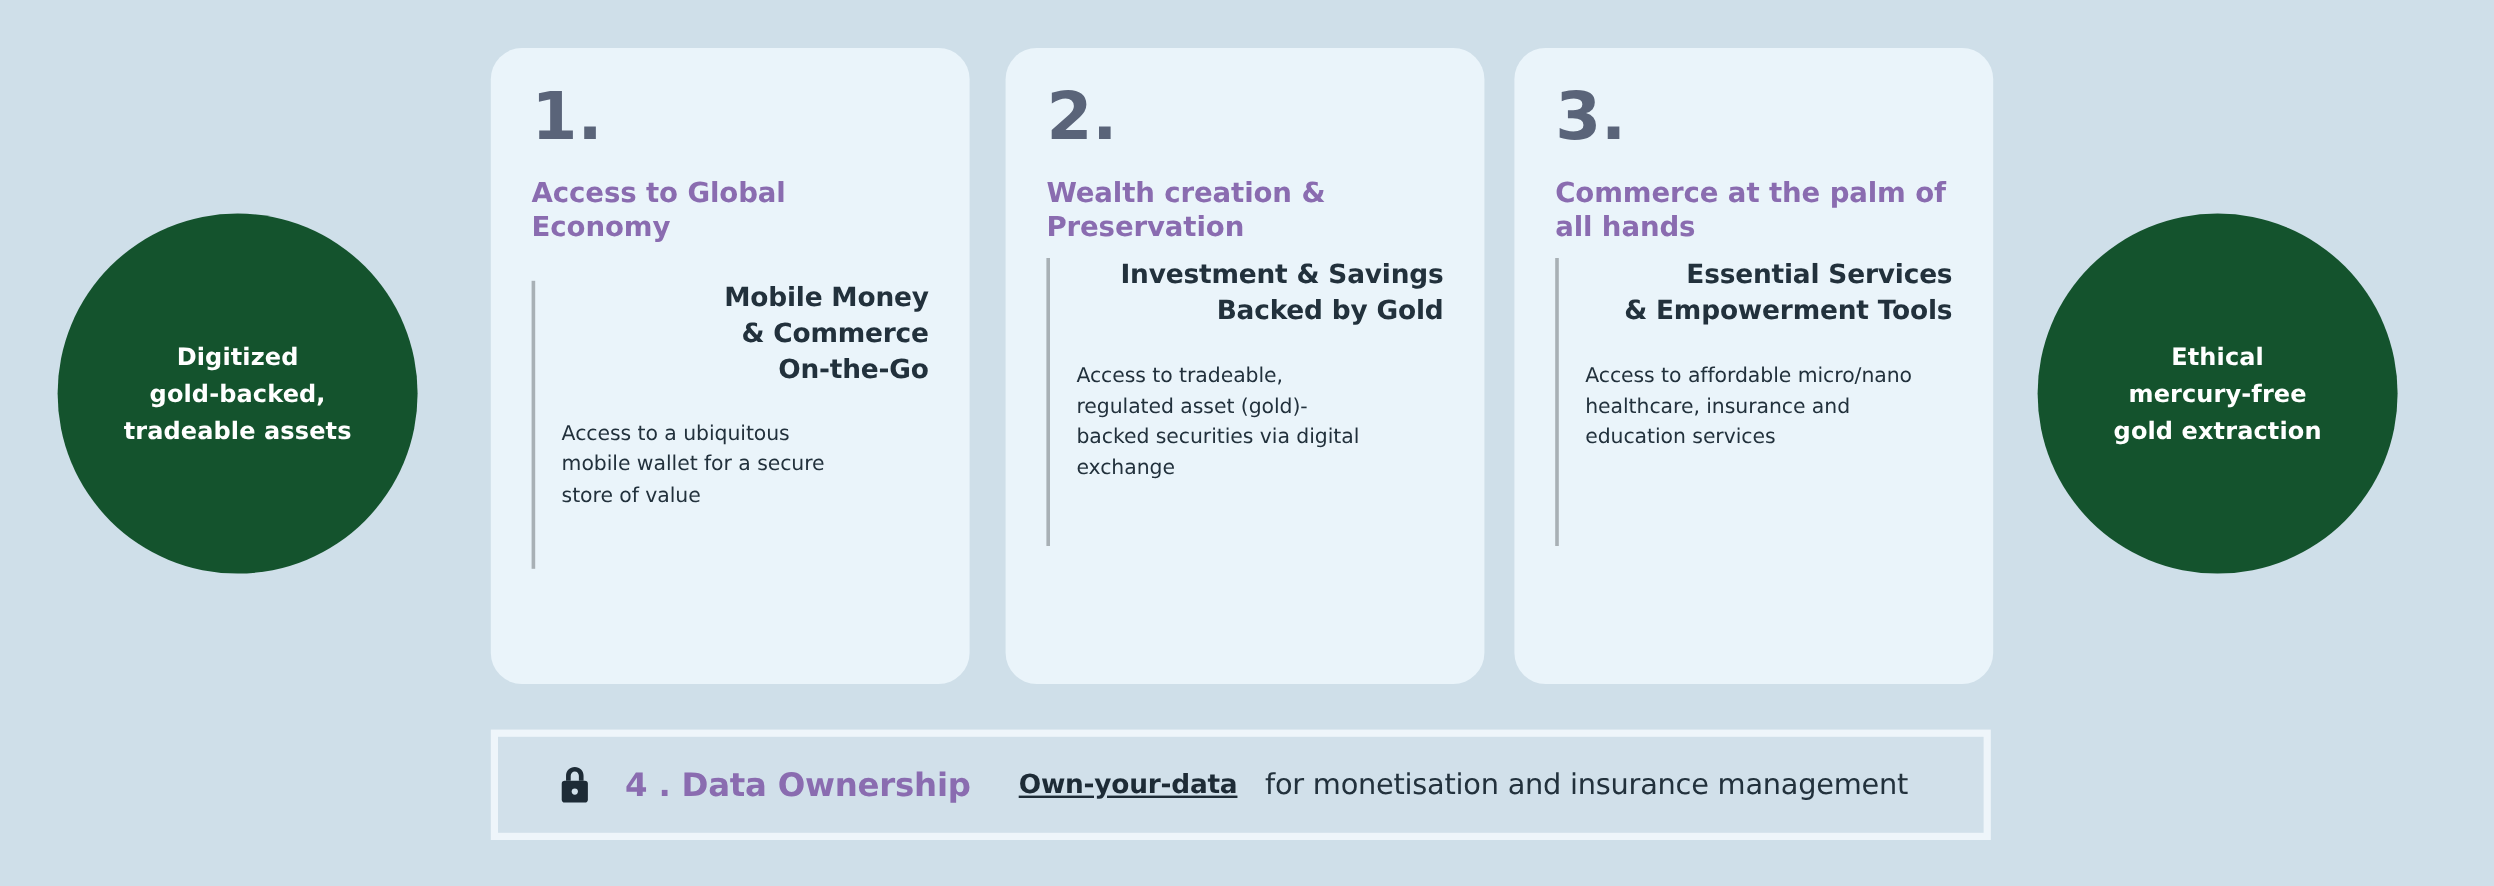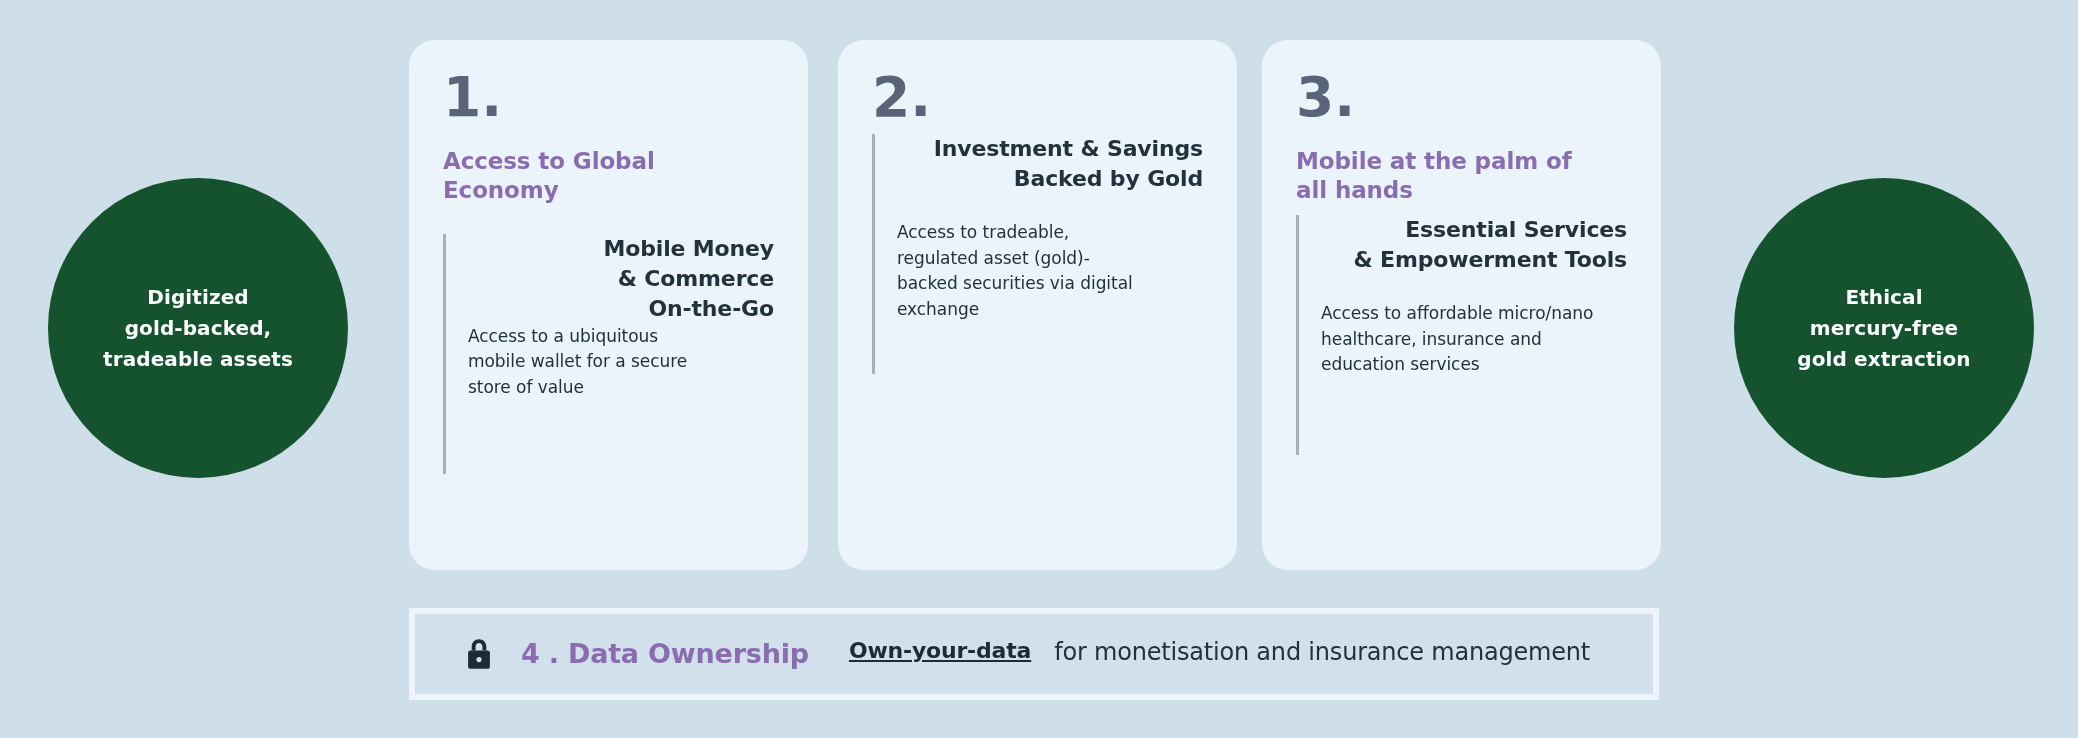--- a/index.html
+++ b/index.html
@@ -29,21 +29,21 @@
   }
   .circle-text {
     color: #ffffff;
     font-size: 20px;
     font-weight: bold;
     line-height: 1.55;
     letter-spacing: 0.1px;
     white-space: pre-line;
   }
   #circle-left  { left: 48px;   top: 178px; }
-  #circle-right { left: 1734px; top: 178px; }
+  #circle-right { left: 1698px; top: 178px; }
 
   
   .card {
     position: absolute;
     top: 40px;
     width: 399px;
     height: 530px;
     background: #eaf4fa;
     border-radius: 26px;
     box-sizing: border-box;
@@ -84,20 +84,21 @@
     line-height: 1.36;
     white-space: pre-line;
     letter-spacing: -0.15px;
     text-align: right;
   }
   .block-body {
     color: #22313c;
     font-size: 17px;
     font-weight: normal;
     line-height: 1.52;
+    margin-top: 26px;
     white-space: pre-line;
     letter-spacing: -0.05px;
   }
 
   
   #card-2 .accent-block, #card-3 .accent-block { margin-top: 9px; }
   #card-2 .block-body { margin-top: 26px; }
   #card-3 .block-body { margin-top: 26px; }
 
   
@@ -109,21 +110,21 @@
     height: 92px;
     box-sizing: border-box;
     background: #d1e0ea;
     border: 6px solid #eef5fa;
     display: flex;
     align-items: center;
     justify-content: center;
   }
   .banner-inner {
     display: flex;
-    align-items: flex-start;
+    align-items: center;
     gap: 16px;
     transform: translateX(-6px);
   }
   #lock-icon {
     width: 26px;
     height: 32px;
     flex: 0 0 auto;
     margin-right: 13px;
     display: block;
   }
@@ -176,33 +177,35 @@
 &amp; Commerce
 On-the-Go</div>
     <div class="block-body">Access to a ubiquitous
 mobile wallet for a secure
 store of value</div>
   </div>
 </div>
 
 <div class="card" id="card-2">
   <div class="card-number">2.</div>
+  <div class="card-heading">Wealth creation &amp;
+Preservation</div>
   <div class="accent-block">
     <div class="block-title">Investment &amp; Savings
 Backed by Gold</div>
     <div class="block-body">Access to tradeable,
 regulated asset (gold)-
 backed securities via digital
 exchange</div>
   </div>
 </div>
 
 <div class="card" id="card-3">
   <div class="card-number">3.</div>
-  <div class="card-heading">Mobile at the palm of
+  <div class="card-heading">Commerce at the palm of
 all hands</div>
   <div class="accent-block">
     <div class="block-title">Essential Services
 &amp; Empowerment Tools</div>
     <div class="block-body">Access to affordable micro/nano
 healthcare, insurance and
 education services</div>
   </div>
 </div>
 

